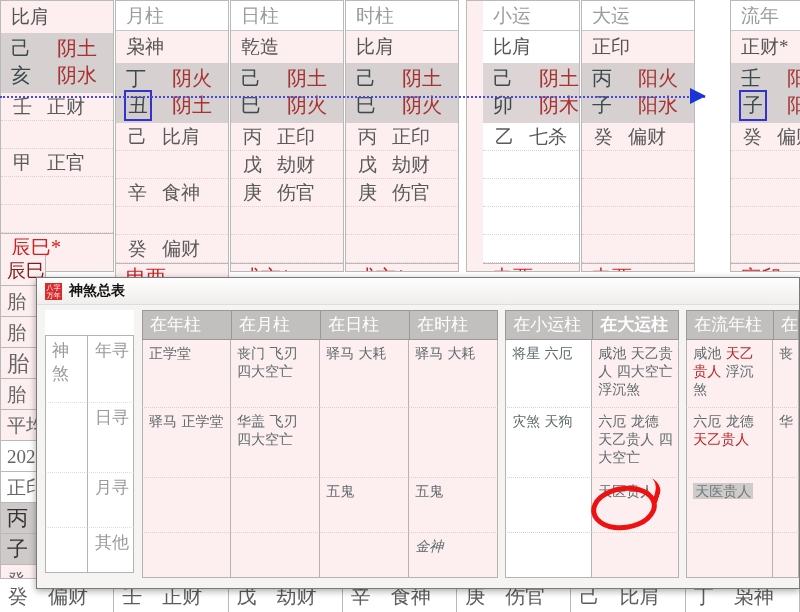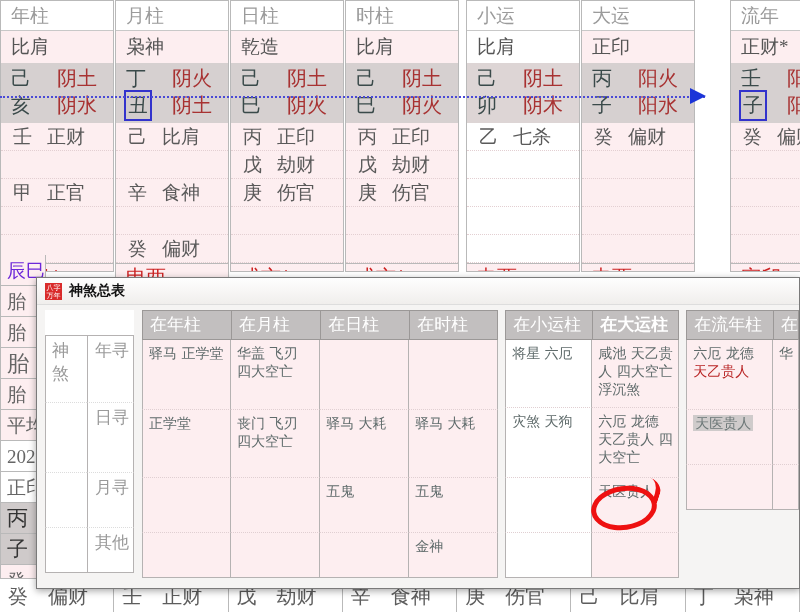--- a/index.html
+++ b/index.html
@@ -68,21 +68,21 @@
     border-left:16px solid #1b34d8;
   }
 
   
   .leftstub { position:absolute; left:0; top:255px; width:46px; }
   .stub-cell {
     border:1px solid #b9b9b9; border-top:none;
     background:#fdeef0; font-size:19px; color:#666;
     height:31px; line-height:31px; padding-left:6px; white-space:nowrap;
   }
-  .stub-cell.red { color:#6d28d9; }
+  .stub-cell.red { color:#7f1d1d; }
   .stub-cell.white { background:#ffffff; }
   .stub-cell.gray { background:#cfcaca; color:#333; font-size:21px; }
   .stub-cell.big { font-size:22px; }
 
   
   .bottomstrip {
     position:absolute; left:0; top:578px; width:800px; height:34px;
     display:flex; border-top:1px solid #b9b9b9;
   }
   .bs-cell {
@@ -131,21 +131,21 @@
   table.sg td {
     background:#fdeef0; vertical-align:top;
     font-size:14px; color:#5f6b6b; line-height:18px;
     padding:4px 5px 4px 6px;
     border-bottom:1px dotted #e0cfd2;
     border-right:1px solid #b5b2b2;
     font-family:"DejaVu Sans", sans-serif;
   }
   table.sg td.white { background:#ffffff; }
   table.sg td.firstcol { border-left:1px solid #b5b2b2; }
-  table.sg tr:last-child td { border-bottom:1px solid #b5b2b2; }
+  table.sg tr:last-child td { border-bottom:1px solid #b5b2b2;font-style:italic; }
   .red { color:#b92626; }
   .hl { background:#cfcbcb; color:#6d7878; padding:0 2px; }
 
   
   table.labelg { border-collapse:separate; border-spacing:0; table-layout:fixed;
                  margin-right:8px; }
   table.labelg th {
     background:#ffffff; border:none; height:25px;
   }
   table.labelg td {
@@ -178,21 +178,20 @@
   }
 </style>
 </head>
 <body>
 
 <div id="root">
 
   <div class="bazi-layer">
     <div id="pillars">
         <div class="pillar" style="left: 0px; width: 114px; height: 272px;">
-          <div class="ph">年柱</div>
           <div class="god">比肩</div>
           <div class="gz">
             <div class="gzrow"><span class="stem">己</span><span class="el">阴土</span></div>
             <div class="gzrow"><span class="stem">亥</span><span class="el">阴水</span></div>
           </div>
           <div class="hidden-rows">
             <div class="hrow"><span class="hg">壬</span><span>正财</span></div>
             <div class="hrow"><span class="hg"></span><span></span></div>
             <div class="hrow"><span class="hg">甲</span><span>正官</span></div>
             <div class="hrow"><span class="hg"></span><span></span></div>
@@ -241,21 +240,21 @@
           </div>
           <div class="hidden-rows">
             <div class="hrow"><span class="hg">丙</span><span>正印</span></div>
             <div class="hrow"><span class="hg">戊</span><span>劫财</span></div>
             <div class="hrow"><span class="hg">庚</span><span>伤官</span></div>
             <div class="hrow"><span class="hg"></span><span></span></div>
             <div class="hrow"><span class="hg"></span><span></span></div>
           </div>
           <div class="redline">戌亥*</div>
         </div>
-        <div class="pillar" style="left: 466px; width: 114px; height: 272px;">
+        <div class="pillar" style="left: 466px; width: 114px; height: 272px; padding-left: 16px;">
           <div class="ph">小运</div>
           <div class="god white">比肩</div>
           <div class="gz pink">
             <div class="gzrow"><span class="stem">己</span><span class="el">阴土</span></div>
             <div class="gzrow"><span class="stem">卯</span><span class="el">阴木</span></div>
           </div>
           <div class="hidden-rows white">
             <div class="hrow"><span class="hg">乙</span><span>七杀</span></div>
             <div class="hrow"><span class="hg"></span><span></span></div>
             <div class="hrow"><span class="hg"></span><span></span></div>
@@ -368,32 +367,32 @@
             <thead>
               <tr>
                 <th style="width: 90px;">在年柱</th>
                 <th style="width: 90px;">在月柱</th>
                 <th style="width: 90px;">在日柱</th>
                 <th class="last" style="width: 90px;">在时柱</th>
               </tr>
             </thead>
             <tbody>
               <tr>
+                <td class="firstcol" style="height: 68px;">正学堂</td>
+                <td style="height: 68px;">丧门 飞刃 四大空亡</td>
+                <td style="height: 68px;">驿马 大耗</td>
+                <td style="height: 68px;">驿马 大耗</td>
+              </tr>
+              <tr>
                 <td class="firstcol" style="height: 70px;">驿马 正学堂</td>
                 <td style="height: 70px;">华盖 飞刃 四大空亡</td>
                 <td style="height: 70px;"></td>
                 <td style="height: 70px;"></td>
               </tr>
               <tr>
-                <td class="firstcol" style="height: 68px;">正学堂</td>
-                <td style="height: 68px;">丧门 飞刃 四大空亡</td>
-                <td style="height: 68px;">驿马 大耗</td>
-                <td style="height: 68px;">驿马 大耗</td>
-              </tr>
-              <tr>
                 <td class="firstcol" style="height: 55px;"></td>
                 <td style="height: 55px;"></td>
                 <td style="height: 55px;">五鬼</td>
                 <td style="height: 55px;">五鬼</td>
               </tr>
               <tr>
                 <td class="firstcol" style="height: 45px;"></td>
                 <td style="height: 45px;"></td>
                 <td style="height: 45px;"></td>
                 <td style="height: 45px;">金神</td>
@@ -431,20 +430,24 @@
         <div class="gap"></div>
 
         <table class="sg" id="tblC">
             <thead>
               <tr>
                 <th style="width: 88px;">在流年柱</th>
                 <th class="last" style="width: 22px;">在</th>
               </tr>
             </thead>
             <tbody>
+              <tr>
+                <td class="firstcol" style="height: 68px;"><span>咸池 </span><span class="red">天乙贵人</span><span> 浮沉煞</span></td>
+                <td style="height: 68px;"><span>丧</span></td>
+              </tr>
               <tr>
                 <td class="firstcol" style="height: 70px;"><span>六厄 龙德 </span><span class="red">天乙贵人</span></td>
                 <td style="height: 70px;"><span>华</span></td>
               </tr>
               <tr>
                 <td class="firstcol" style="height: 55px;"><span class="hl">天医贵人</span></td>
                 <td style="height: 55px;"><span></span></td>
               </tr>
               <tr>
                 <td class="firstcol" style="height: 45px;"><span></span></td>

